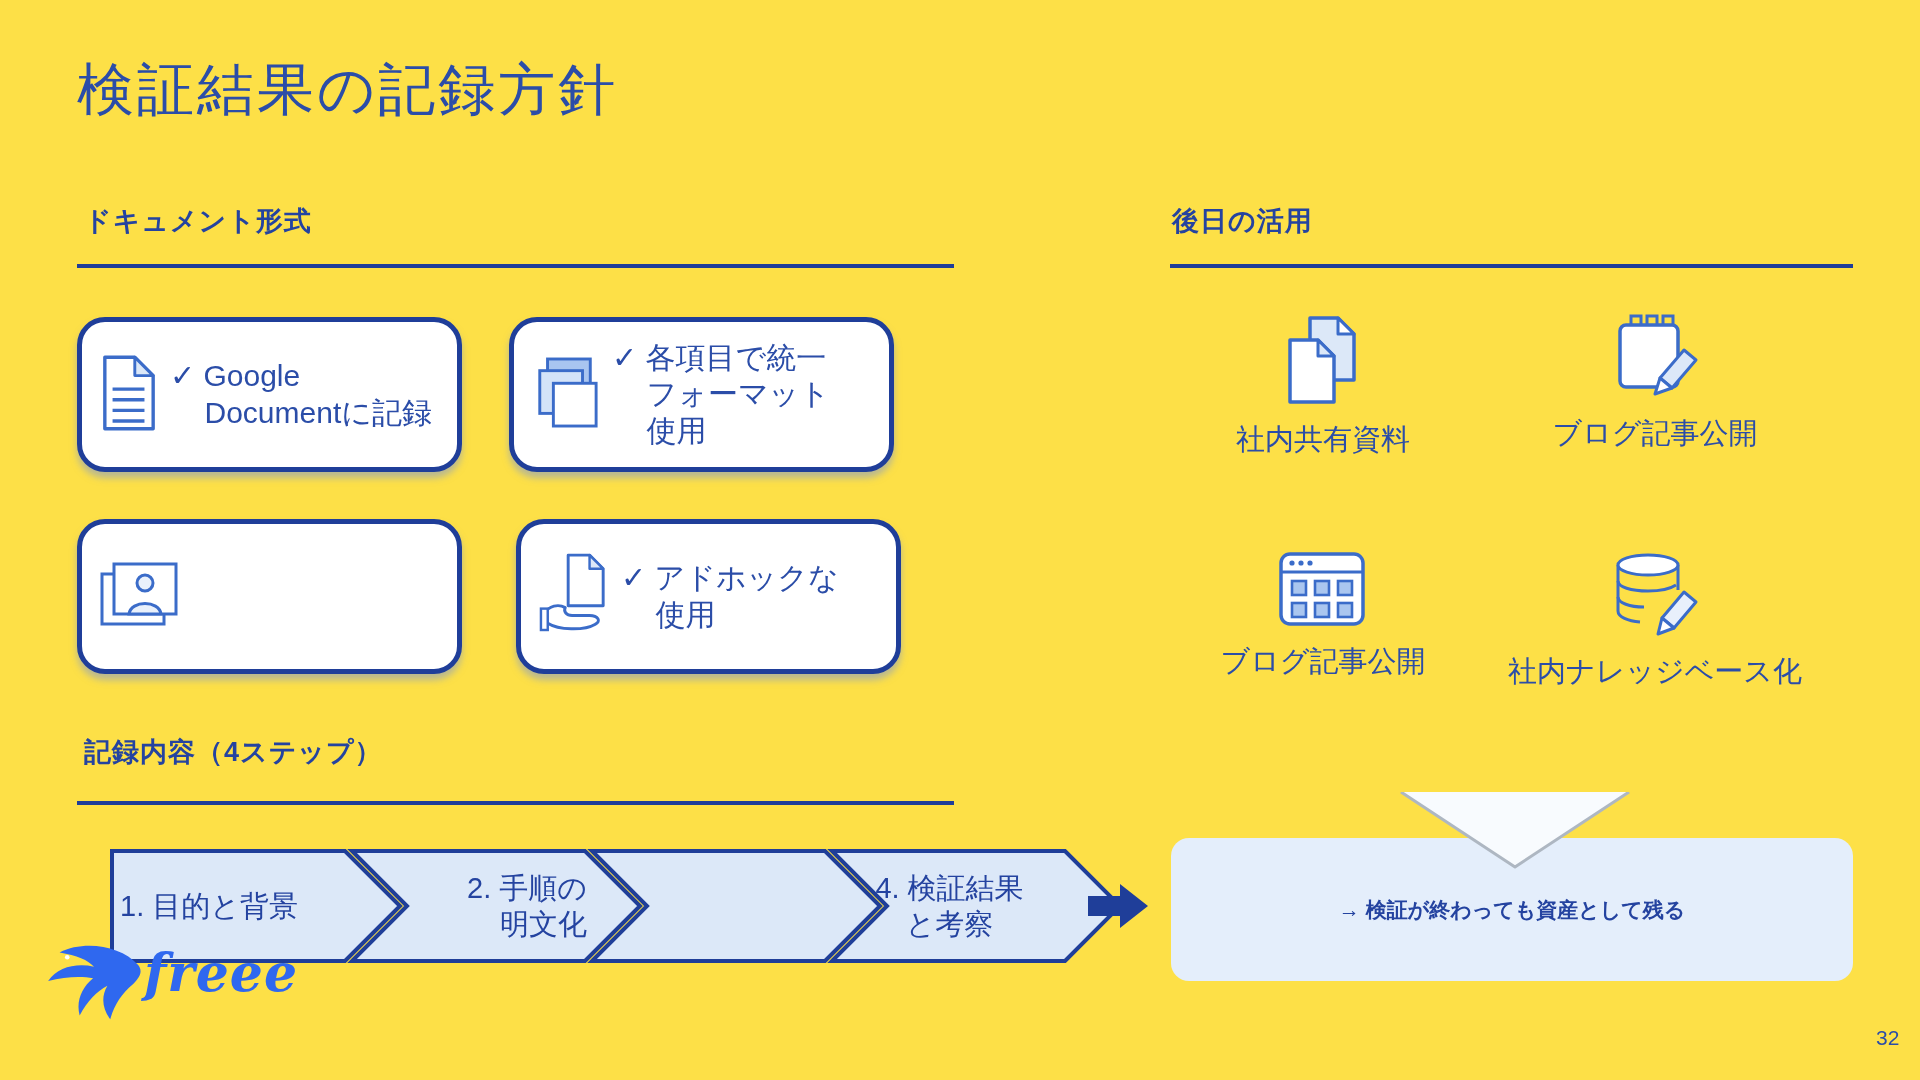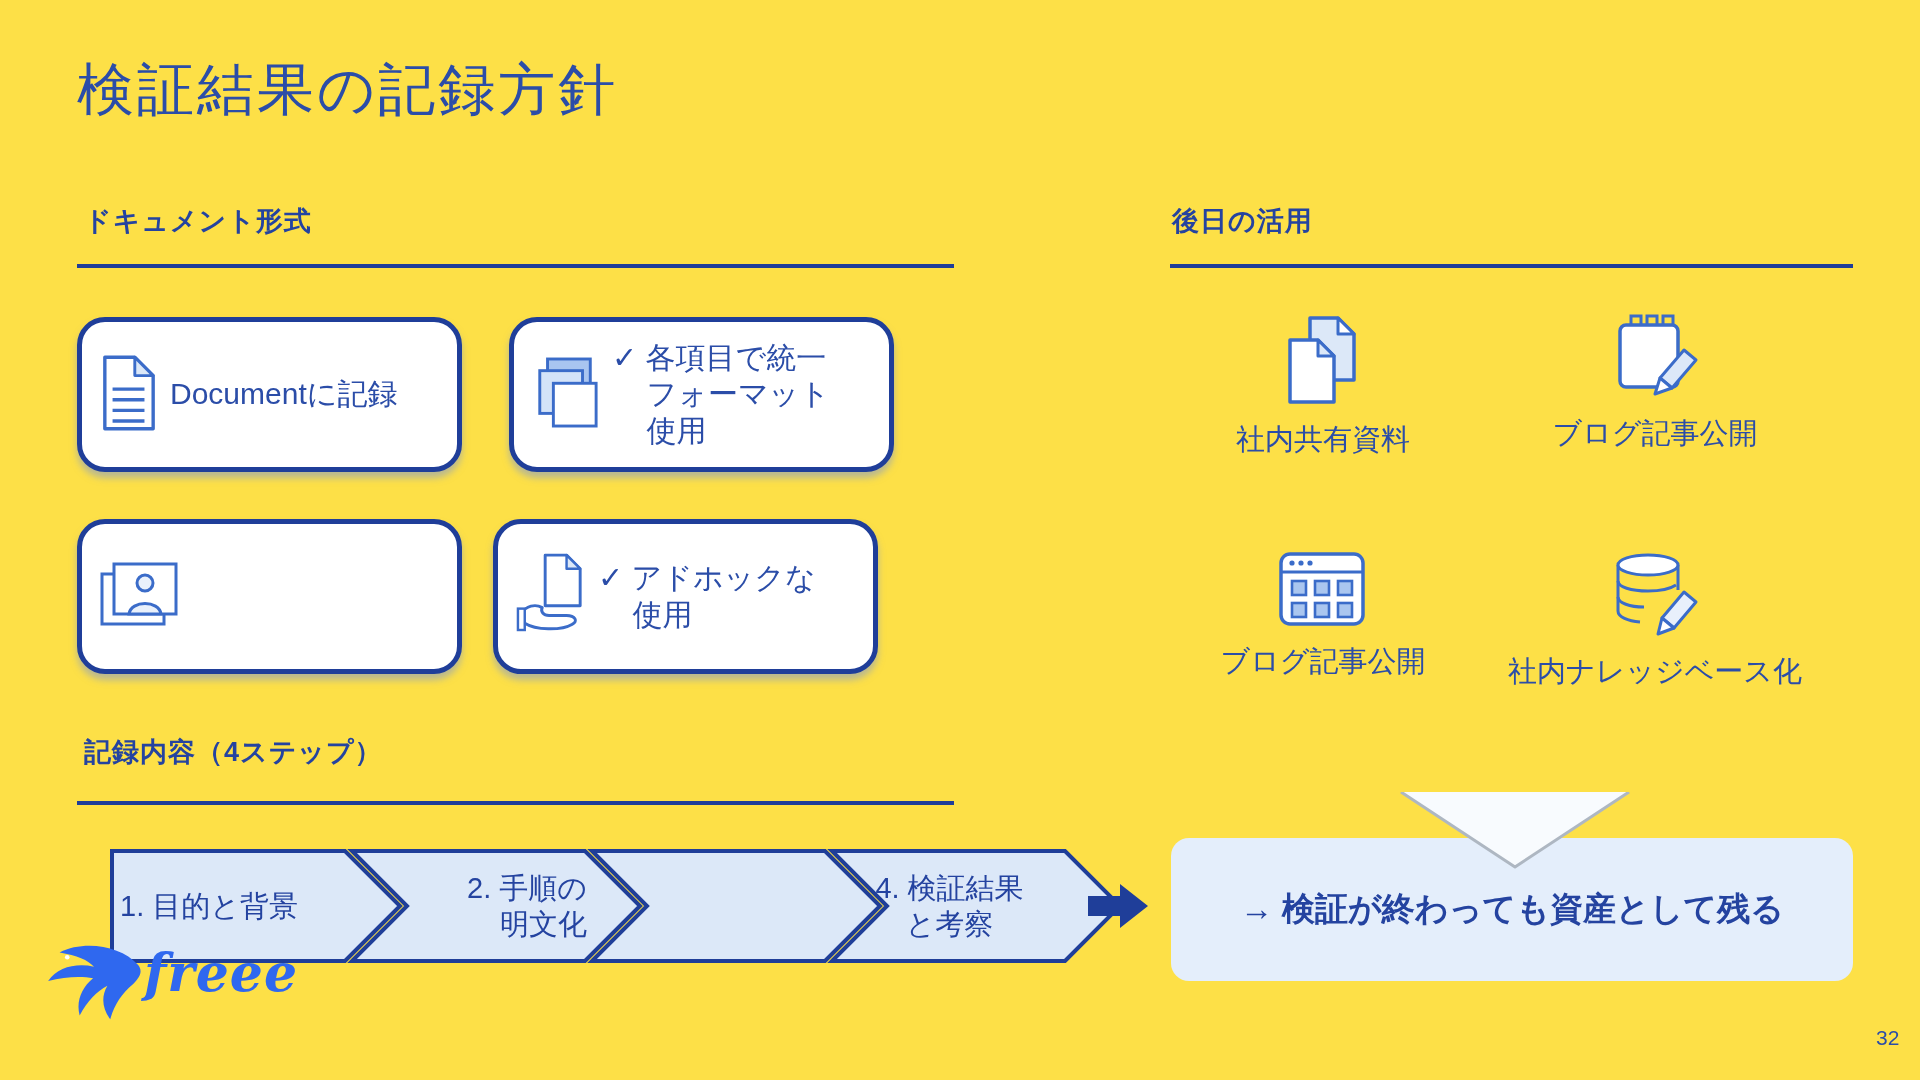--- a/index.html
+++ b/index.html
@@ -17,21 +17,21 @@
   #u1{left:77px;top:264px;width:877px;}
   #u2{left:1170px;top:264px;width:683px;}
   #u3{left:77px;top:801px;width:877px;}
 
   .card{position:absolute;width:385px;height:155px;border:5px solid #1f3e99;border-radius:28px;
         background:#fff;box-shadow:0 6px 7px rgba(125,150,210,.55);
         display:flex;align-items:center;padding:0 10px 0 18px;box-sizing:border-box;}
   #card0{left:77px;top:317px;}
   #card1{left:509px;top:317px;}
   #card2{left:77px;top:519px;}
-  #card3{left:493px;top:519px;}
+  #card3{left:516px;top:519px;}
   .card .icon{flex:0 0 auto;margin-right:12px;}
   .card-lines{font-size:30px;color:#2b4da8;line-height:1.22;white-space:nowrap;}
   .card-lines div + div{padding-left:1.15em;}
 
   .use-item{position:absolute;width:360px;text-align:center;}
   #use0{left:1143px;top:316px;}
   #use1{left:1475px;top:312px;}
   #use2{left:1143px;top:552px;}
   #use3{left:1475px;top:552px;}
   .use-item svg{display:block;margin:0 auto;}
@@ -43,21 +43,21 @@
               font-size:29px;color:#2443a0;line-height:1.25;white-space:nowrap;}
   #st0{left:10px;width:220px;}
   #st1{left:242px;width:235px;text-align:right;}
   #st2{left:482px;width:235px;text-align:center;}
   #st3{left:722px;width:235px;text-align:center;}
 
   .big-arrow{position:absolute;left:1088px;top:884px;}
 
   .result-box{position:absolute;left:1171px;top:838px;width:682px;height:143px;border-radius:18px;
               background:#e4eefb;display:flex;align-items:center;justify-content:center;z-index:1;}
-  .result-text{font-size:33px;font-weight:700;color:#2443a0;white-space:nowrap;}
+  .result-text{font-size:21px;font-weight:700;color:#2443a0;white-space:nowrap;}
   .funnel{position:absolute;left:1398px;top:792px;z-index:2;}
 
   .logo{position:absolute;left:46px;top:940px;display:flex;align-items:flex-start;}
   .logo-text{font-family:"DejaVu Serif","Liberation Serif",serif;font-style:italic;font-weight:700;
              font-size:52px;color:#2f68ef;margin-left:2px;margin-top:2px;letter-spacing:1px;}
 
   .page-num{position:absolute;left:1876px;top:1026px;font-size:21px;color:#2b4da8;}
 </style>
 </head>
 <body>
@@ -76,20 +76,21 @@
         <path d="M36,3 L36,22 L55,22 Z" fill="#dce8f8" stroke="#3b6cc9" stroke-width="3" stroke-linejoin="round"></path>
         <g stroke="#3b6cc9" stroke-width="3.5">
           <line x1="13" y1="36" x2="46" y2="36"></line>
             <line x1="13" y1="47" x2="46" y2="47"></line>
           <line x1="13" y1="58" x2="46" y2="58"></line>
             <line x1="13" y1="69" x2="46" y2="69"></line>
         </g>
       </svg>
     </span>
     <div class="card-lines">
+      <div>✓ Google</div>
       <div>Documentに記録</div>
     </div>
   </div>
 
   <div class="card" id="card1">
     <span class="icon">
       <svg width="68" height="72" viewBox="0 0 70 74">
         <rect x="16" y="2" width="44" height="44" fill="#a9c5f0" stroke="#3b6cc9" stroke-width="3"></rect>
         <rect x="8" y="14" width="44" height="44" fill="#d4e3f8" stroke="#3b6cc9" stroke-width="3"></rect>
         <rect x="22" y="27" width="44" height="44" fill="#ffffff" stroke="#3b6cc9" stroke-width="3"></rect>

